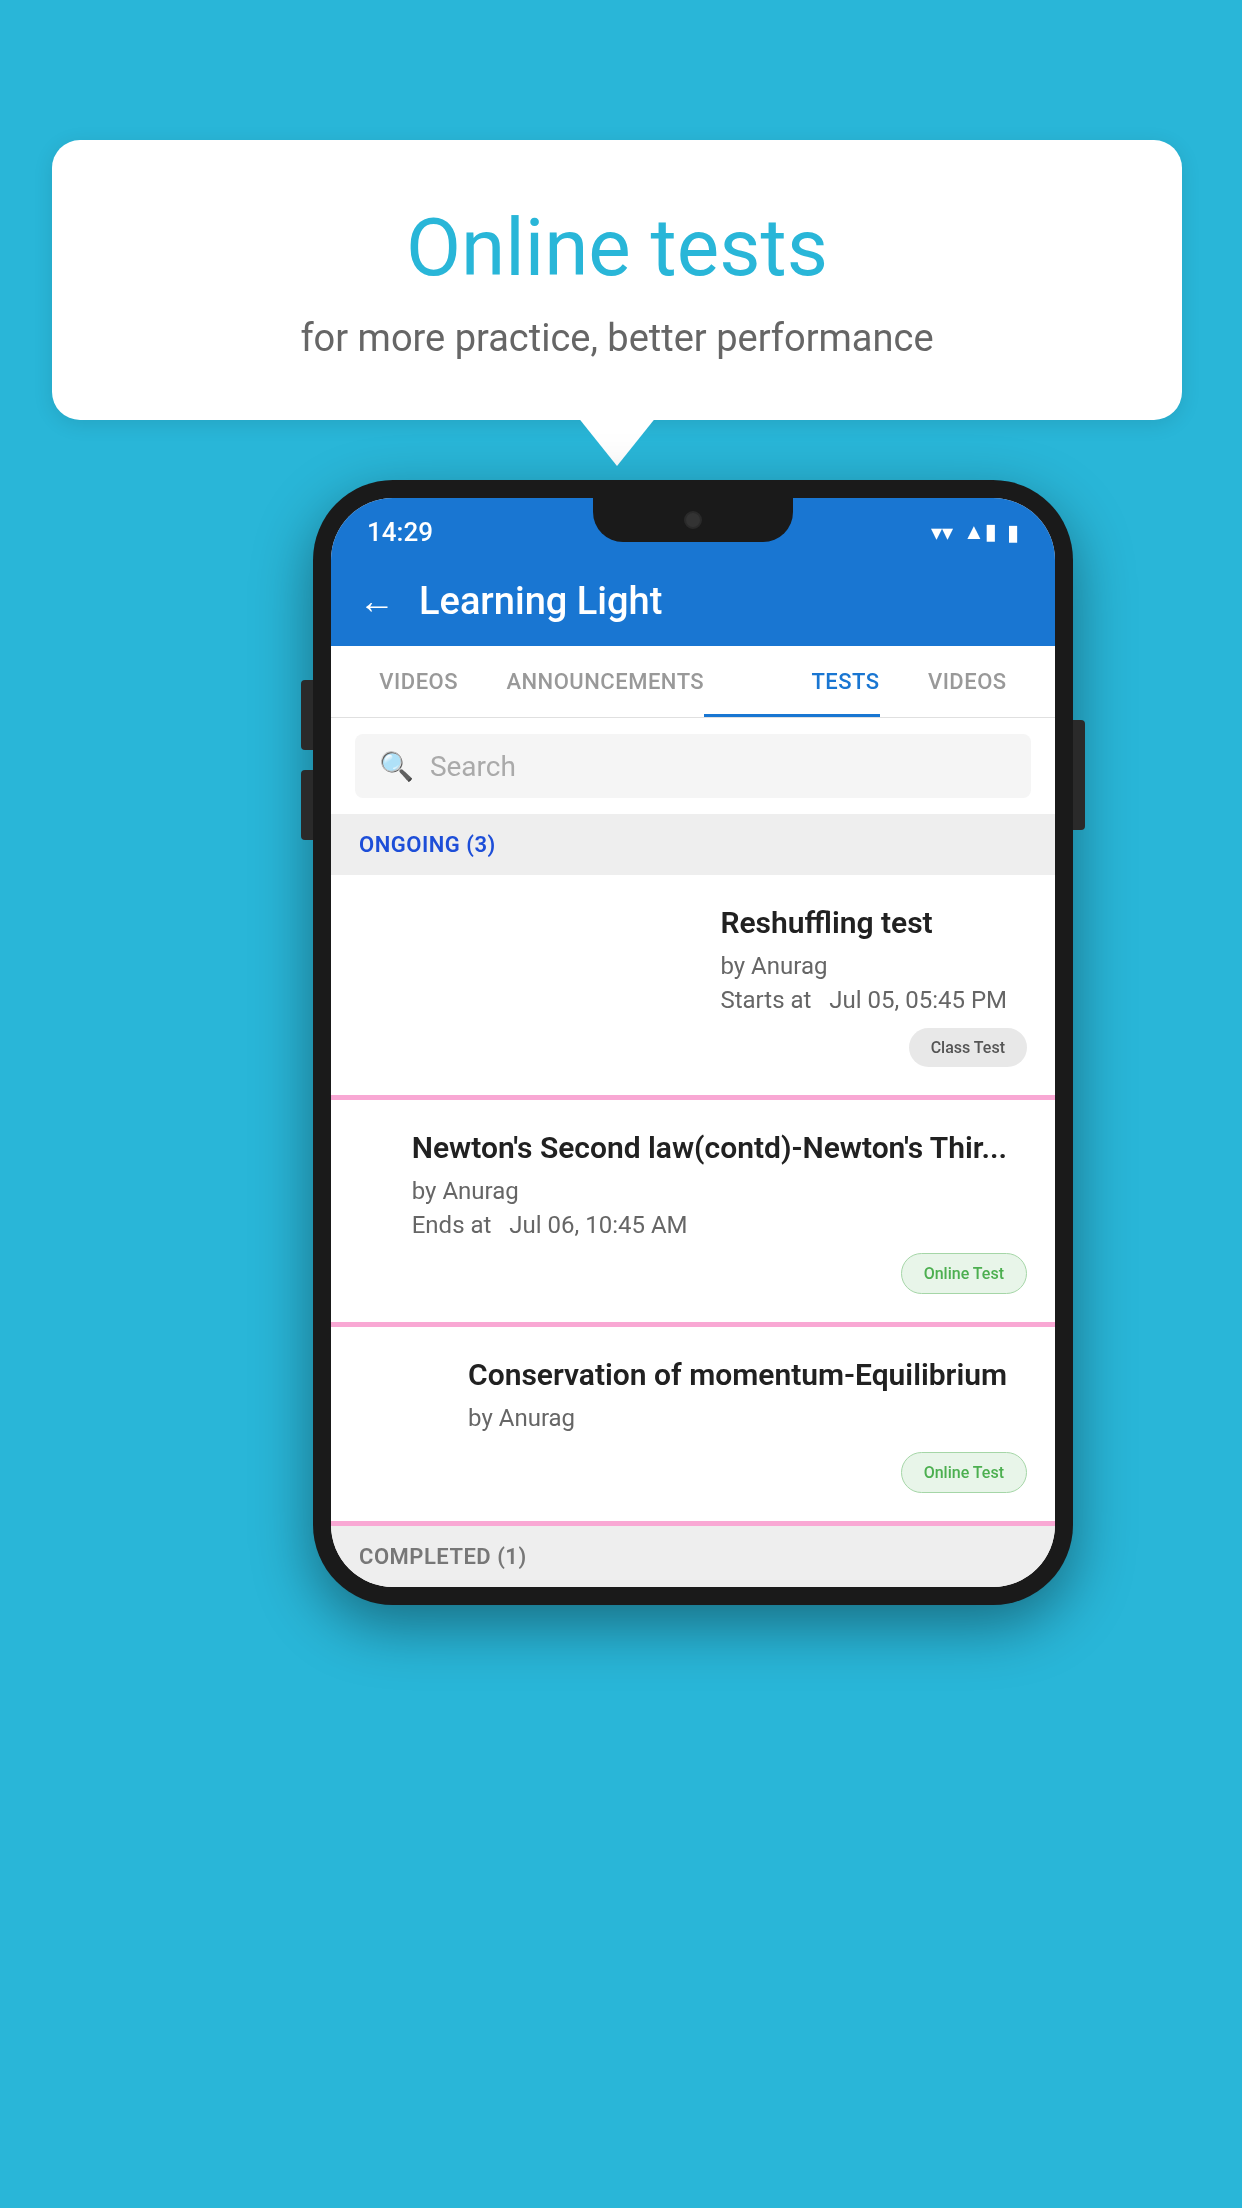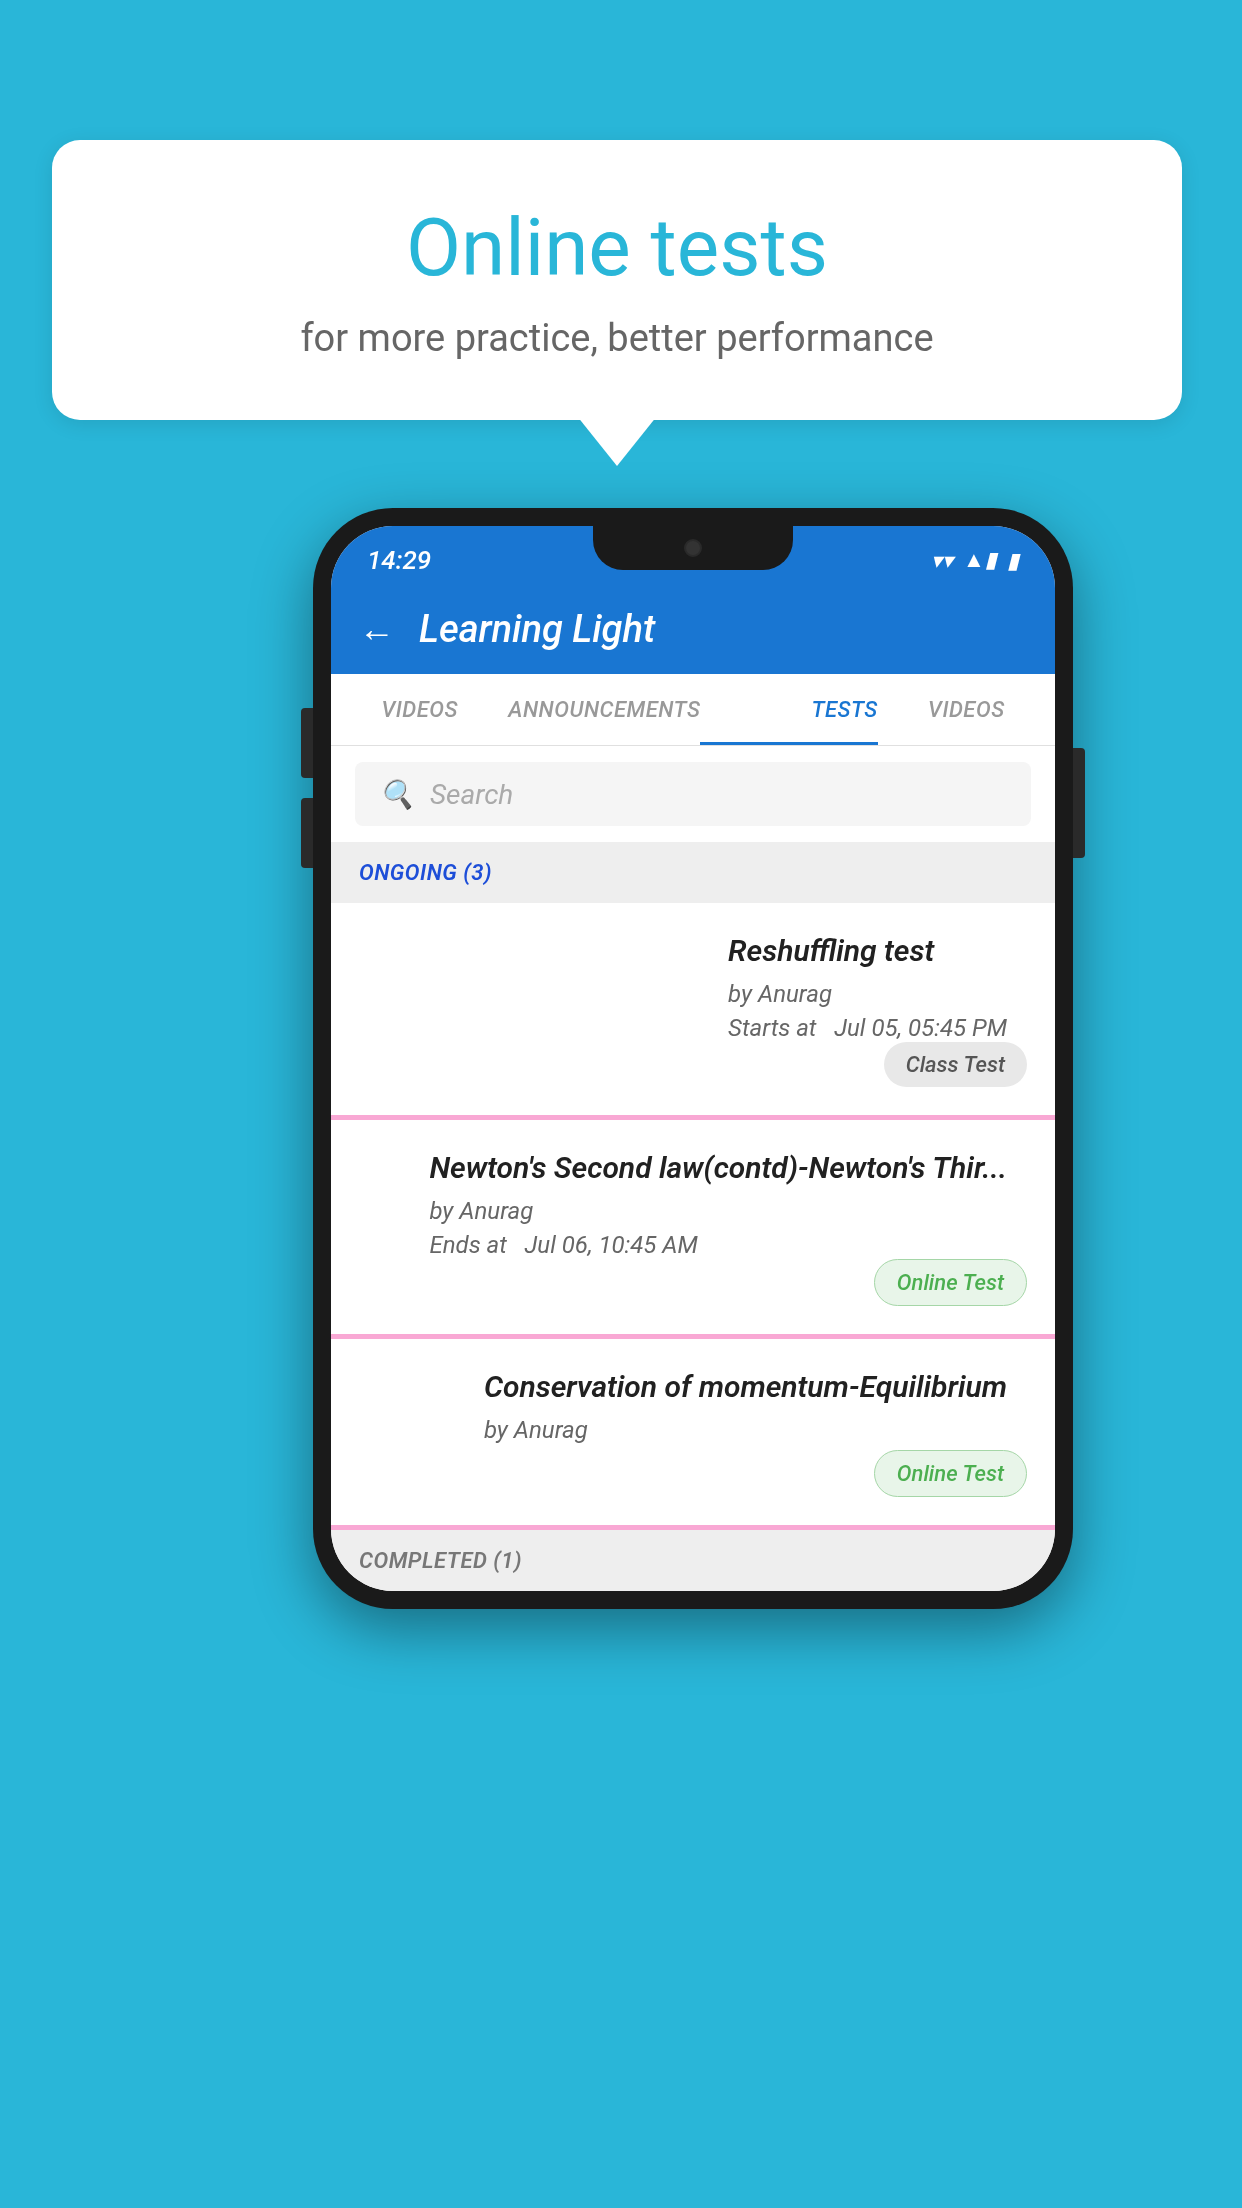--- a/index.html
+++ b/index.html
@@ -58,25 +58,24 @@
     .bubble-subtitle {
       font-size: 38px;
       color: #666;
       margin-top: 20px;
       font-weight: 400;
     }
 
     
     .phone-container {
       position: absolute;
-      top: 508px;
+      top: 480px;
       left: 50%;
       transform: translateX(-50%);
       width: 616px;
-      font-style: italic;
     }
 
     .phone-frame {
       width: 760px;
       background: #1a1a1a;
       border-radius: 80px;
       padding: 18px;
       box-shadow: 0 20px 60px rgba(0,0,0,0.4);
       position: relative;
     }
@@ -295,24 +294,24 @@
     }
 
     .test-time {
       font-size: 24px;
       color: #666;
     }
 
     .test-badge {
       border-radius: 30px;
       padding: 10px 22px;
-      font-size: 22px;
+      font-size: 16px;
       font-weight: 500;
       white-space: nowrap;
-      margin-top: 0;
+      margin-top: 14px;
     }
 
     .badge-class {
       background: #e8e8e8;
       color: #555;
     }
 
     .badge-online {
       background: #e8f5e9;
       color: #4caf50;

